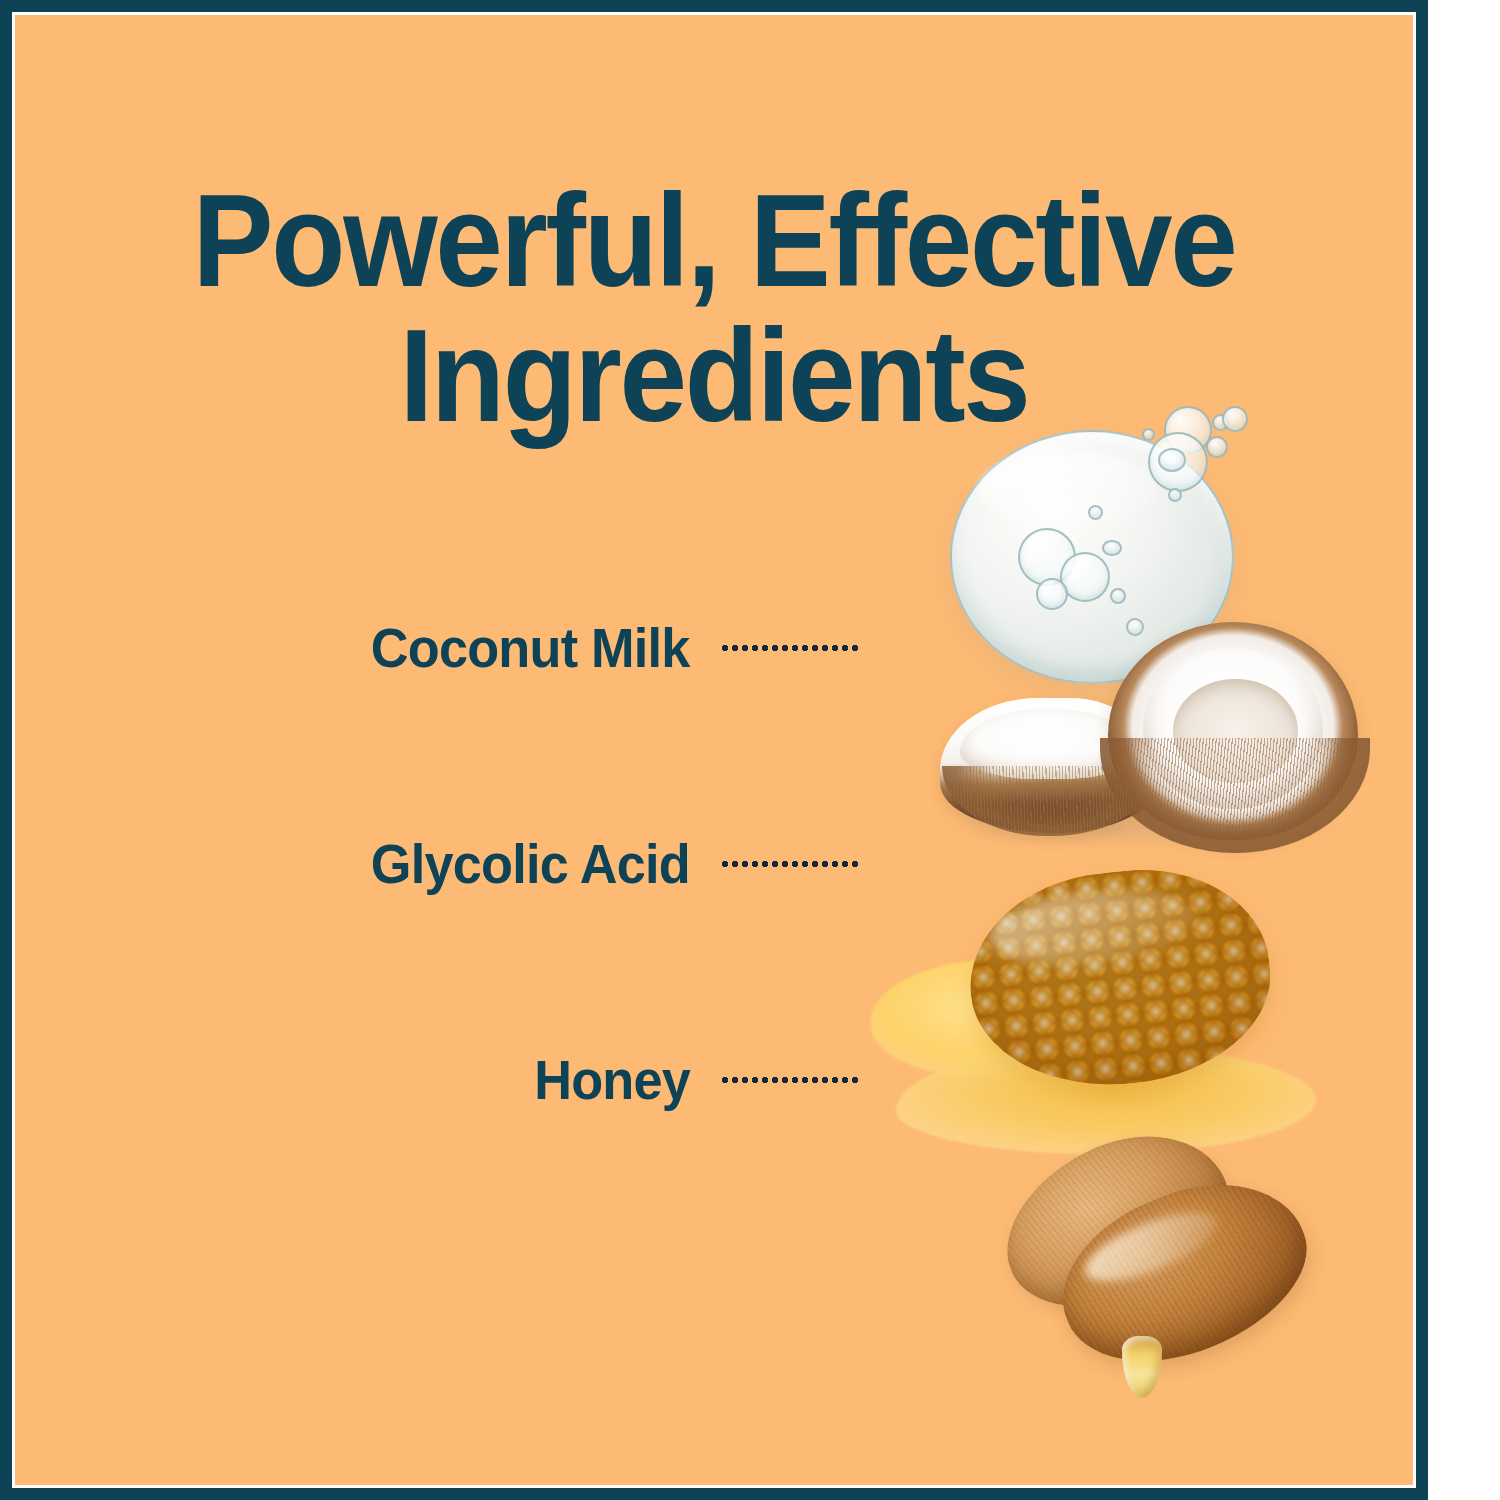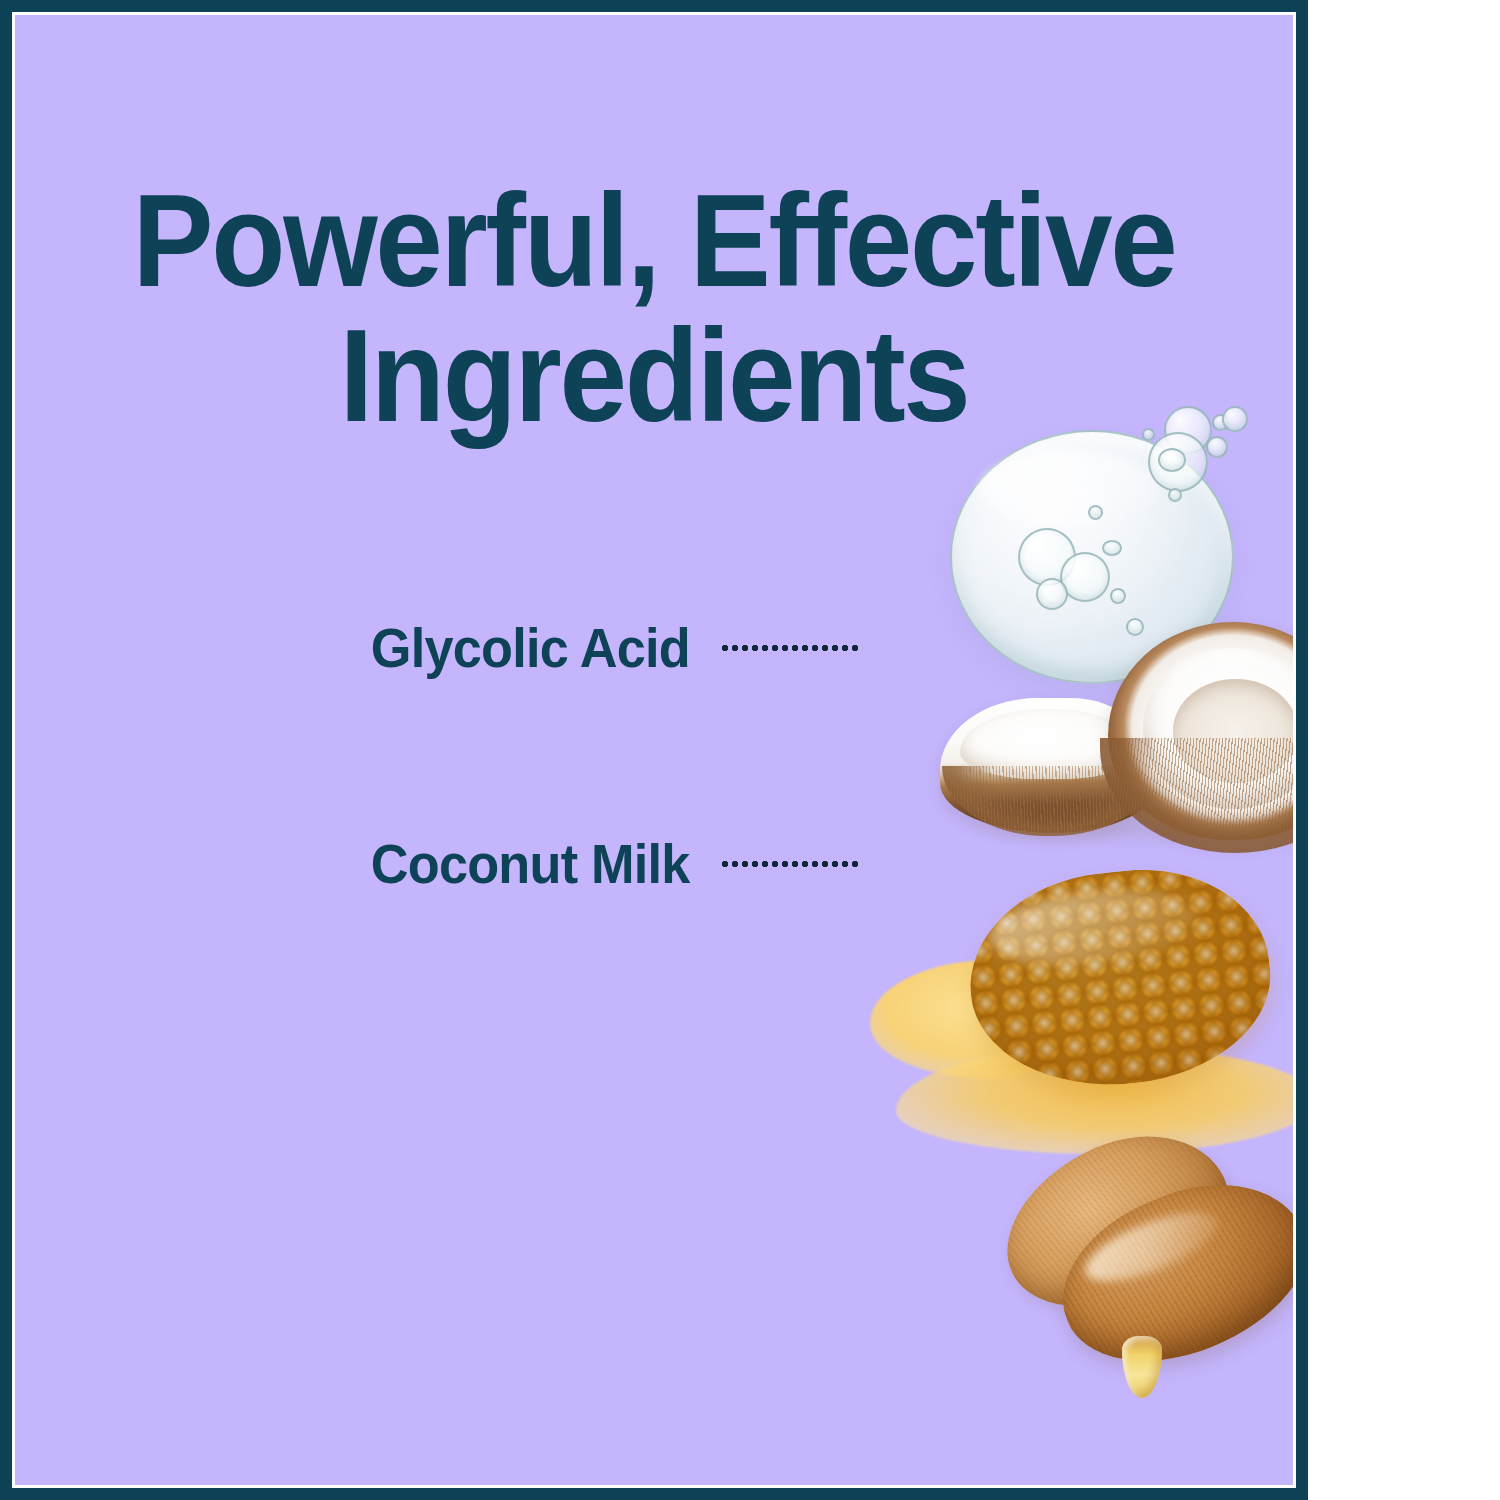--- a/index.html
+++ b/index.html
@@ -2,23 +2,23 @@
 <html><head>
 <meta charset="utf-8">
 <style>
   html, body {
     margin: 0;
     padding: 0;
     background: #ffffff;
   }
   .canvas {
     position: relative;
-    width: 1308px;
+    width: 1428px;
     height: 1500px;
-    background: #c4b5fd;
+    background: #fdba74;
     box-sizing: border-box;
     overflow: hidden;
     font-family: "Liberation Sans", sans-serif;
   }
   
   .frame {
     position: absolute;
     inset: 0;
     border: 12px solid #0e4256;
     box-sizing: border-box;
@@ -323,29 +323,33 @@
 
   <div class="frame"></div>
   <div class="frame-inner"></div>
 
   <h1 class="headline">Powerful, Effective
 Ingredients</h1>
 
   <div class="rows">
 
     <div class="row">
+      <span class="row-label">Coconut Milk</span>
+      <span class="leader"></span>
+    </div>
+
+    <div class="row">
       <span class="row-label">Glycolic Acid</span>
       <span class="leader"></span>
     </div>
 
     <div class="row">
-      <span class="row-label">Coconut Milk</span>
+      <span class="row-label">Honey</span>
       <span class="leader"></span>
     </div>
-
 
 
   </div>
 
   <div class="art">
 
     <div class="art-item gel">
       <div class="gel-main"></div>
       <div class="bub b1"></div>
       <div class="bub b2"></div>

